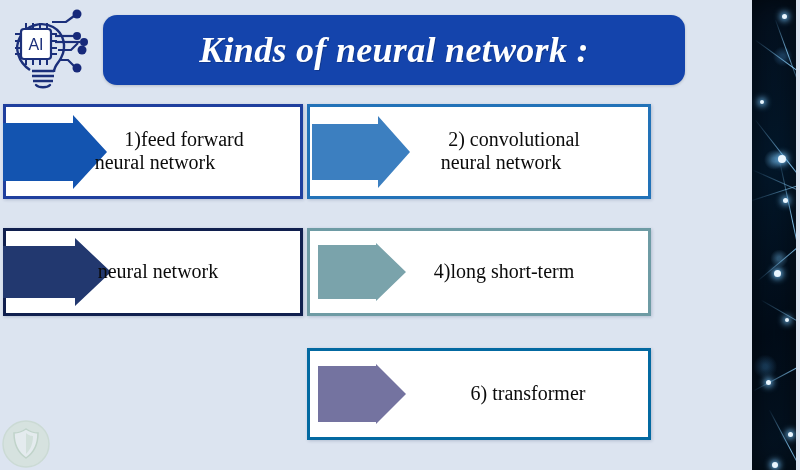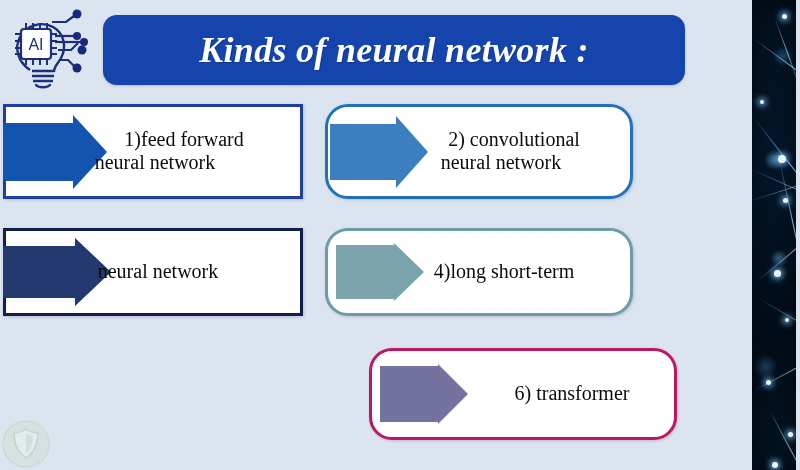--- a/index.html
+++ b/index.html
@@ -111,21 +111,21 @@
     box-sizing: border-box;
   }
   .arrow {
     position: absolute;
     top: 50%;
     transform: translateY(-50%);
   }
 
   
   .col-left  { left: 3px;   width: 300px; }
-  .col-right { left: 325px; width: 308px; border-radius: 23px; }
+  .col-right { left: 307px; width: 344px; }
   .row-1 { top: 104px; height: 95px; }
   .row-2 { top: 228px; height: 88px; }
   .row-3 { top: 348px; height: 92px; }
 
   
   #watermark {
     position: absolute;
     left: 2px;
     bottom: 2px;
     width: 48px;
@@ -247,21 +247,21 @@
       <svg width="88" height="58" viewBox="0 0 88 58">
         <path d="M0 2 H58 V0 L88 29 L58 58 V56 H0 Z" fill="#7aa3ab"></path>
       </svg>
     </div>
     <div class="item-text" style="padding-left:58px;">
       <div>4)long short-term</div>
     </div>
   </div>
 
 
-  <div class="item-box col-right row-3" style="border:3px solid #be185d;margin-left:44px;">
+  <div class="item-box col-right row-3" style="border:3px solid #0369a1;">
     <div class="arrow" style="left:8px; width:88px; height:60px;">
       <svg width="88" height="60" viewBox="0 0 88 60">
         <path d="M0 2 H58 V0 L88 30 L58 60 V58 H0 Z" fill="#7473a0"></path>
       </svg>
     </div>
     <div class="item-text" style="padding-left:106px;">
       <div>6) transformer</div>
     </div>
   </div>
 

